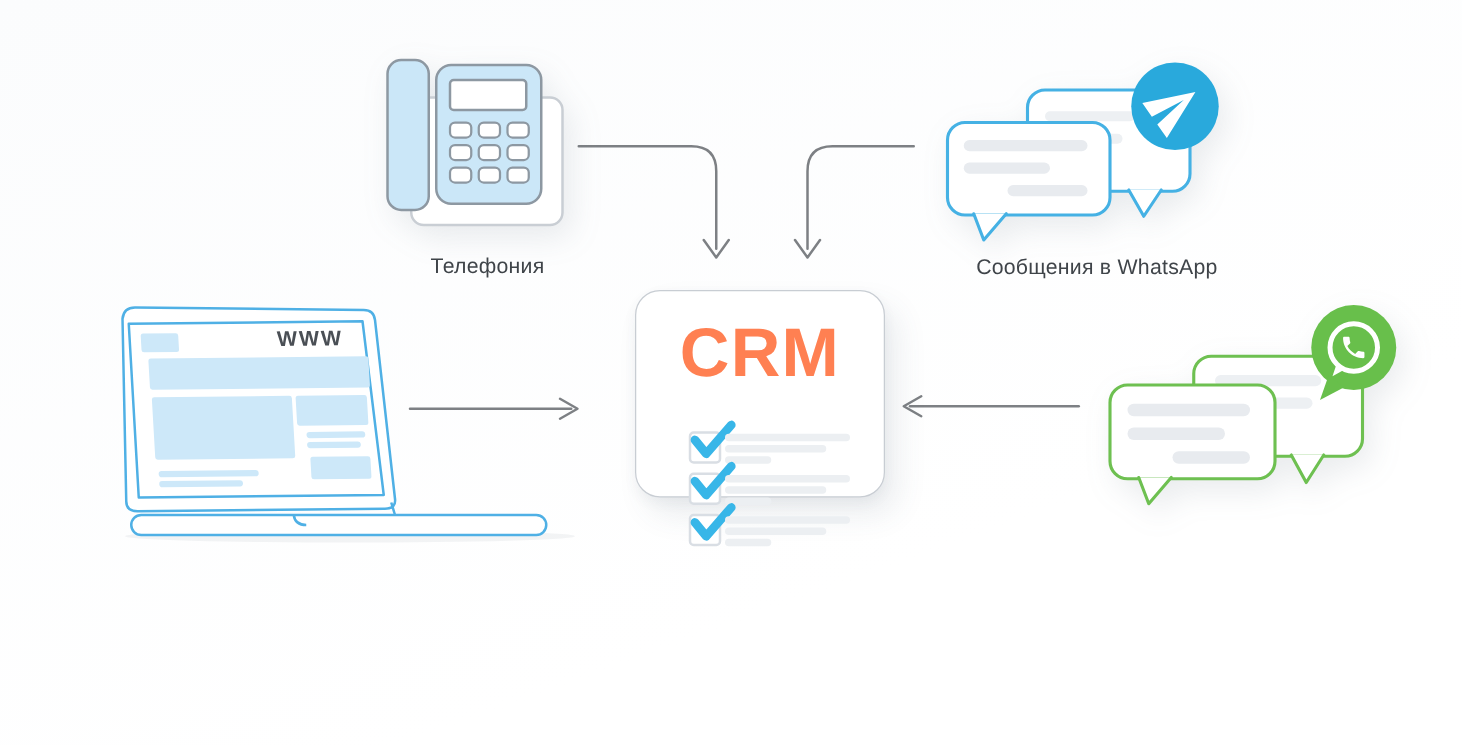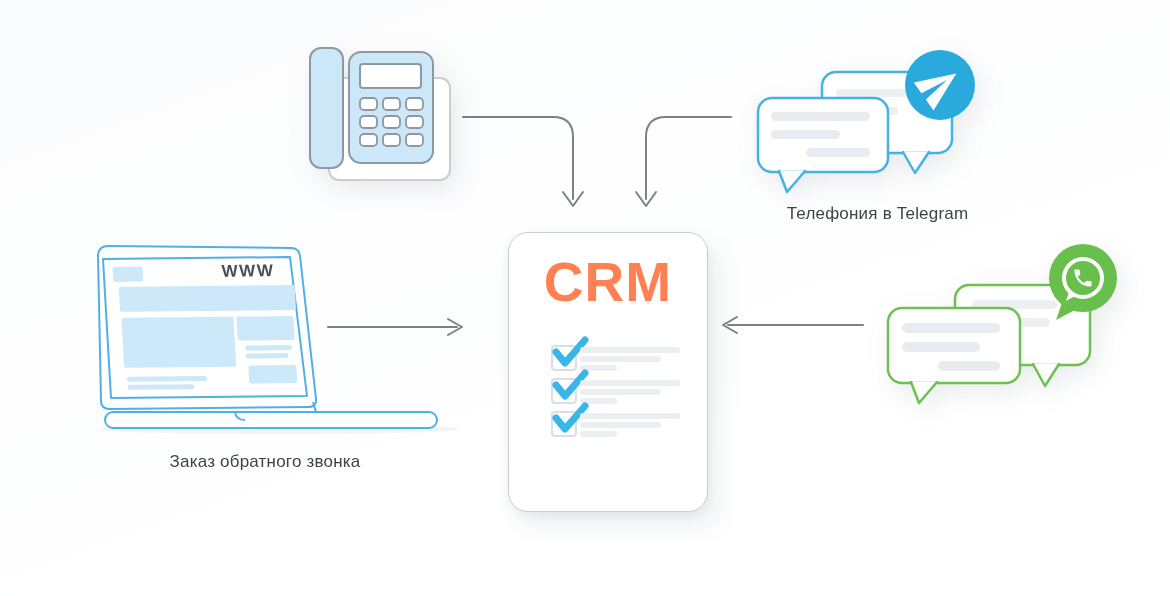--- a/index.html
+++ b/index.html
@@ -13,21 +13,21 @@
     background:linear-gradient(160deg,#fbfcfd 0%,#ffffff 70%);
   }
   .node{position:absolute;}
   .icon-shadow{filter:drop-shadow(6px 9px 12px rgba(80,95,115,0.12));}
   .label{
     position:absolute;
     font-size:17px;color:#3f4449;letter-spacing:0.2px;
     text-align:center;white-space:nowrap;
   }
   .crm-card{
-    position:absolute;left:508px;top:232px;width:200px;height:280px;
+    position:absolute;left:508px;top:232px;width:200px;height:166px;
     background:#ffffff;border:1.5px solid #c8cdd3;border-radius:20px;
     box-shadow:10px 14px 24px rgba(70,85,105,0.10), 0 4px 10px rgba(70,85,105,0.06);
     box-sizing:border-box;
   }
   .crm-title{
     position:absolute;top:22px;left:0;right:0;
     text-align:center;font-size:55px;line-height:1;font-weight:bold;
     letter-spacing:1px;color:#ff8052;
   }
   .crm-checklist{position:absolute;left:42px;top:112px;}
@@ -83,41 +83,42 @@
           <rect x="106" y="58" width="17" height="12" rx="4"></rect>
         <rect x="60" y="76" width="17" height="12" rx="4"></rect>
           <rect x="83" y="76" width="17" height="12" rx="4"></rect>
           <rect x="106" y="76" width="17" height="12" rx="4"></rect>
         <rect x="60" y="94" width="17" height="12" rx="4"></rect>
           <rect x="83" y="94" width="17" height="12" rx="4"></rect>
           <rect x="106" y="94" width="17" height="12" rx="4"></rect>
       </g>
     </svg>
   </div>
+  <div class="label" style="left:300px;top:203px;width:180px;">Телефония</div>
 
   <div class="node" style="left:745px;top:40px;">
     <svg class="icon-shadow" width="240" height="160" viewBox="0 0 240 160">
       <rect x="77" y="32" width="130" height="81" rx="14" fill="#ffffff" stroke="#45b1e4" stroke-width="2.5"></rect>
       <path d="M158,112 L170,133 L184,112" fill="#ffffff" stroke="#45b1e4" stroke-width="2.5" stroke-linejoin="round" stroke-linecap="round"></path>
       <g fill="#edf0f3">
         <rect x="91" y="49" width="72" height="8" rx="4"></rect>
         <rect x="91" y="67" width="62" height="8" rx="4"></rect>
       </g>
       <rect x="13" y="58" width="130" height="74" rx="14" fill="#ffffff" stroke="#45b1e4" stroke-width="2.5"></rect>
       <path d="M34,131 L42,152 L60,131" fill="#ffffff" stroke="#45b1e4" stroke-width="2.5" stroke-linejoin="round" stroke-linecap="round"></path>
       <g fill="#e8ebef">
         <rect x="26" y="72" width="99" height="9" rx="4.5"></rect>
         <rect x="26" y="90" width="69" height="9" rx="4.5"></rect>
         <rect x="61" y="108" width="64" height="9" rx="4.5"></rect>
       </g>
       <circle cx="195" cy="45" r="35" fill="#29a9dc"></circle>
       <path d="M2,21 L23,12 L2,3 L2,10 L17,12 L2,14 Z" fill="#ffffff" transform="translate(195,45) rotate(-35) scale(1.9) translate(-12.5,-12)"></path>
     </svg>
   </div>
-  <div class="label" style="left:745px;top:204px;width:265px;">Телефония в Telegram</div>
+  <div class="label" style="left:745px;top:204px;width:265px;">Сообщения в WhatsApp</div>
 
   <div class="node" style="left:70px;top:235px;">
     <svg width="390" height="200" viewBox="0 0 390 200">
       <ellipse cx="210" cy="194" rx="180" ry="5" fill="#5a6470" opacity="0.07"></ellipse>
       <path d="M28,20 Q29,11 38,11 L221,13 Q229,13 230,21 L246,164 Q247,172 238,172 L40,174 Q31,174 31,166 Z" fill="#ffffff" stroke="#4fb0e5" stroke-width="2" stroke-linejoin="round"></path>
       <path d="M33,24 L220,22 L237,161 L41,163 Z" fill="#ffffff" stroke="#4fb0e5" stroke-width="2" stroke-linejoin="round"></path>
       <g transform="matrix(1,-0.0107,0.0576,1,33,24)">
         <g fill="#cde8f9">
           <rect x="9" y="8" width="30" height="15" rx="2"></rect>
           <rect x="14" y="28" width="176" height="25" rx="2"></rect>
@@ -129,21 +130,20 @@
           <rect x="17" y="118" width="80" height="5" rx="2.5"></rect>
           <rect x="17" y="126" width="67" height="5" rx="2.5"></rect>
         </g>
         <text x="118" y="19" font-size="17" font-weight="bold" letter-spacing="1.5" fill="#4a4f55">WWW</text>
       </g>
       <path d="M243,167 L246,177" stroke="#4fb0e5" stroke-width="2" fill="none"></path>
       <rect x="35" y="177" width="332" height="16" rx="8" fill="#ffffff" stroke="#4fb0e5" stroke-width="2"></rect>
       <path d="M165,177 q1,8 10,8" fill="none" stroke="#4fb0e5" stroke-width="2"></path>
     </svg>
   </div>
-  <div class="label" style="left:145px;top:452px;width:240px;">Заказ обратного звонка</div>
 
   <div class="node" style="left:875px;top:240px;">
     <svg class="icon-shadow" width="250" height="170" viewBox="0 0 250 170">
       <rect x="80" y="45" width="135" height="80" rx="14" fill="#ffffff" stroke="#6ec051" stroke-width="2.5"></rect>
       <path d="M158,124 L170,146 L184,124" fill="#ffffff" stroke="#6ec051" stroke-width="2.5" stroke-linejoin="round" stroke-linecap="round"></path>
       <g fill="#edf0f3">
         <rect x="97" y="60" width="85" height="9" rx="4.5"></rect>
         <rect x="97" y="78" width="78" height="9" rx="4.5"></rect>
       </g>
       <rect x="13" y="68" width="132" height="75" rx="14" fill="#ffffff" stroke="#6ec051" stroke-width="2.5"></rect>

